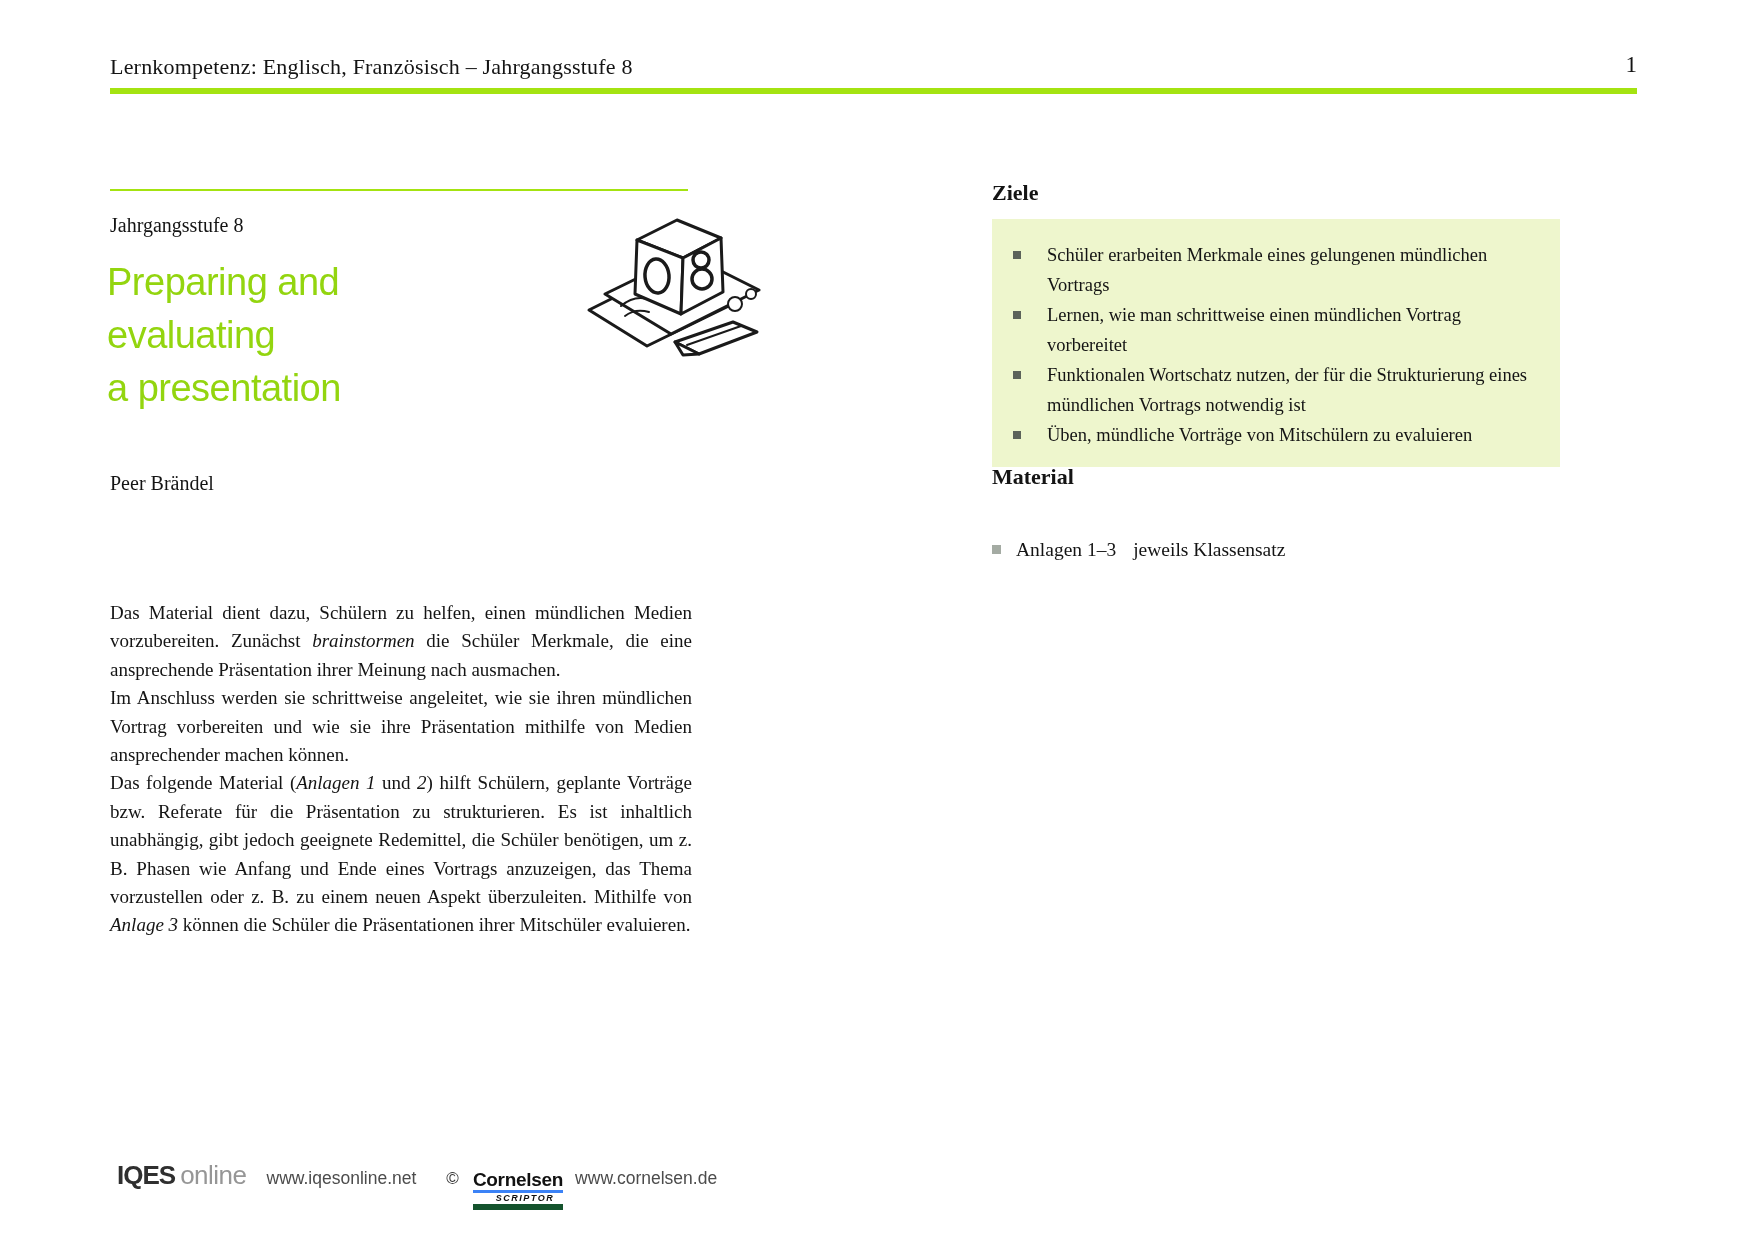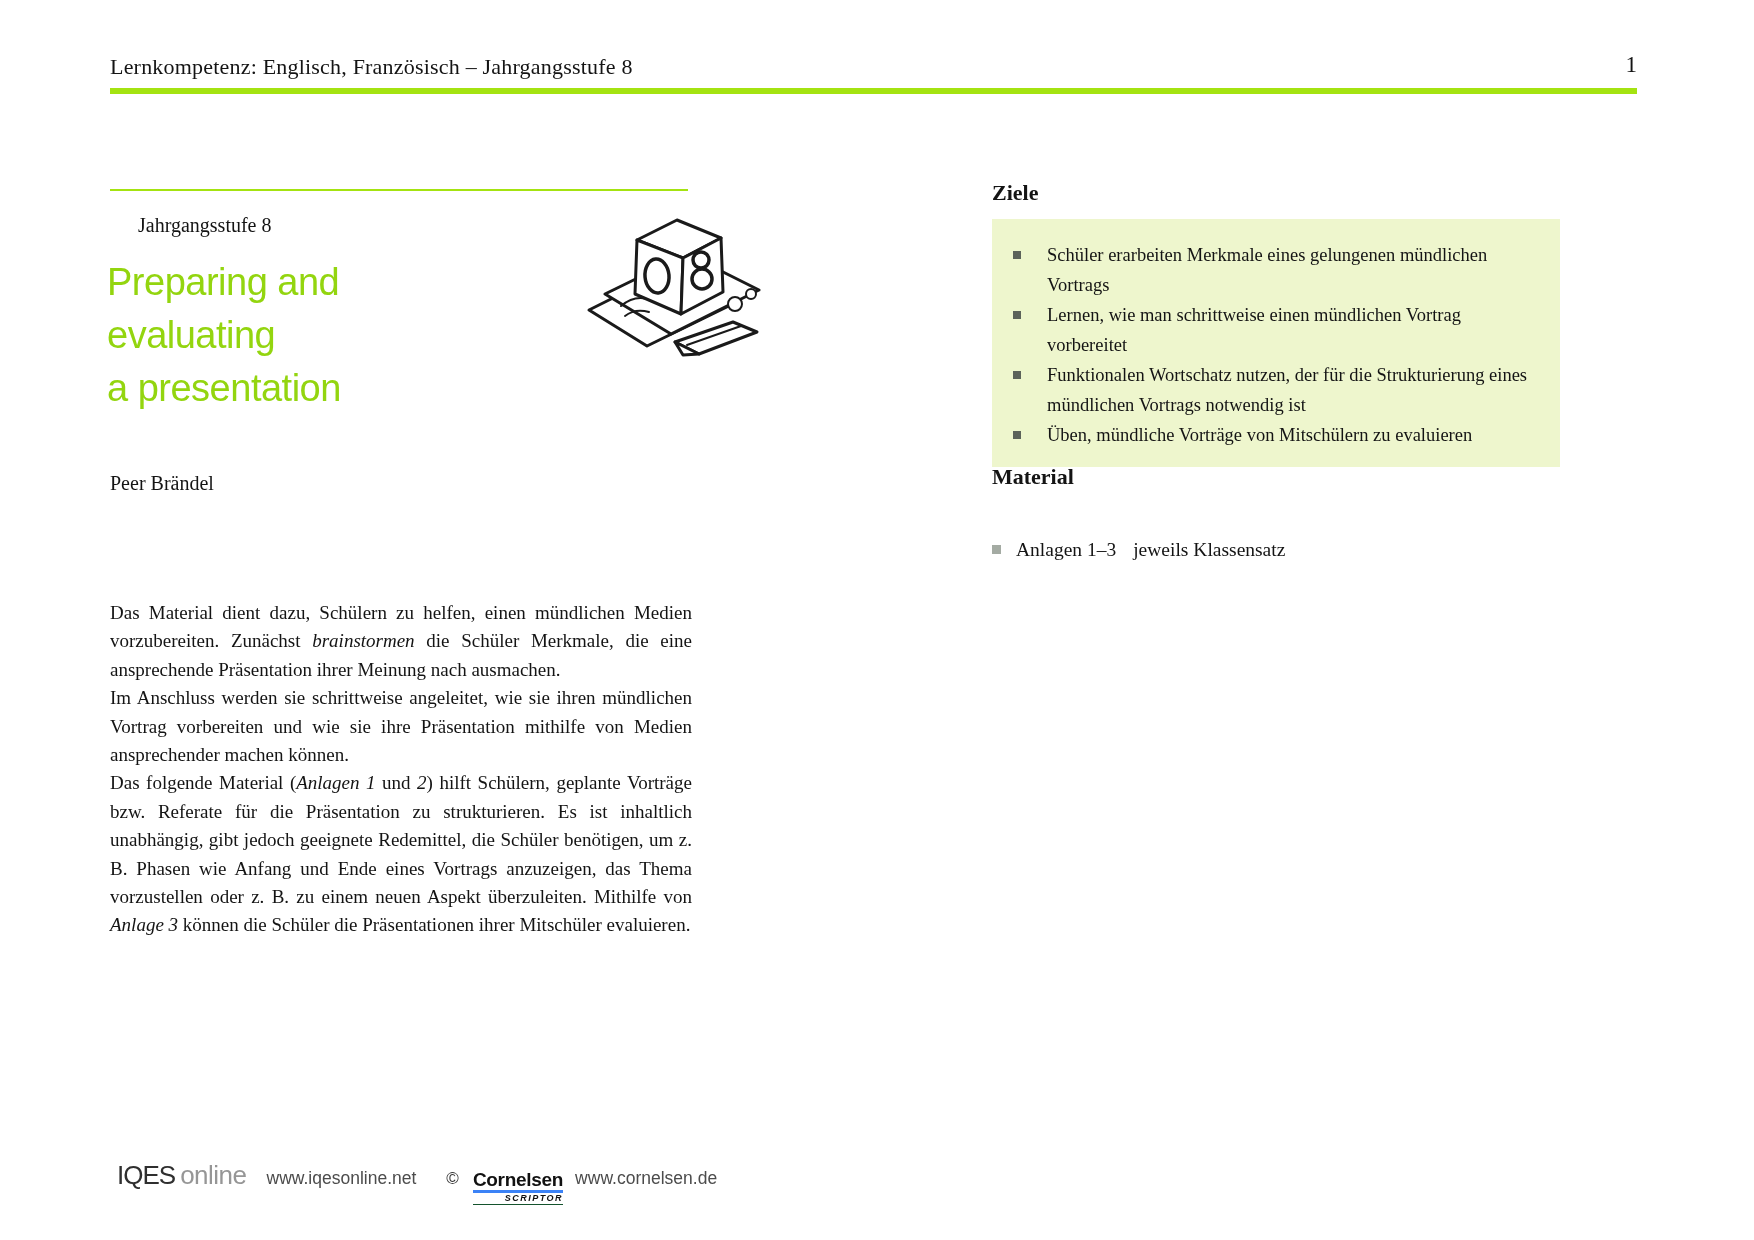--- a/index.html
+++ b/index.html
@@ -7,21 +7,21 @@
     position:relative;width:1754px;height:1240px;background:#ffffff;
     font-family:"Liberation Serif","DejaVu Serif",serif;color:var(--text,#141414);
     overflow:hidden;
   }
   
   .header-title{position:absolute;left:110px;top:54px;font-size:22px;letter-spacing:.2px;}
   .page-number{position:absolute;right:117px;top:52px;font-size:23px;}
   .header-rule{position:absolute;left:110px;top:88px;width:1527px;height:6px;background:var(--accent_green,#a4e311);}
   
   .section-rule{position:absolute;left:110px;top:189px;width:578px;height:2px;background:var(--accent_green,#a4e311);}
-  .eyebrow{position:absolute;left:110px;top:214px;font-size:20px;margin-left:28px;}
+  .eyebrow{position:absolute;left:110px;top:214px;font-size:20px;}
   .article-title{
     position:absolute;left:107px;top:256px;width:520px;
     font-family:"Liberation Sans","DejaVu Sans",sans-serif;
     font-size:38px;line-height:53px;font-weight:400;letter-spacing:-.5px;
     color:var(--title_green,#93d50f);white-space:pre-line;
   }
   .author{position:absolute;left:110px;top:472px;font-size:20px;}
   .subtitle{position:absolute;left:110px;top:490px;font-size:20px;line-height:28px;font-weight:bold;white-space:pre-line;}
   .body-text{position:absolute;left:110px;top:599px;width:582px;font-size:19px;line-height:28.4px;text-align:justify;}
   .body-text p{margin:0;}
@@ -31,27 +31,27 @@
   .ziele-box{position:absolute;left:992px;top:219px;width:532px;background:var(--box_bg,#eef6cd);padding:21px 18px 17px 18px;}
   .ziele-list{list-style:none;margin:0;padding:0;}
   .ziele-list li{position:relative;padding-left:37px;font-size:18.5px;line-height:30px;}
   .sq{position:absolute;left:3px;top:11px;width:8px;height:8px;background:var(--bullet_dark,#5c635a);}
   .material-heading{position:absolute;left:992px;top:464px;font-size:22px;font-weight:bold;}
   .material-item{position:absolute;left:992px;top:536px;font-size:19.5px;line-height:28px;display:flex;align-items:baseline;}
   .sq-light{display:inline-block;width:9px;height:9px;background:var(--bullet_light,#a4aba3);margin-right:15px;position:relative;top:-2px;}
   .material-detail{margin-left:17px;}
   
   .footer{position:absolute;left:117px;top:1160px;display:flex;align-items:baseline;font-family:"Liberation Sans","DejaVu Sans",sans-serif;}
-  .iqes-bold{font-size:26px;font-weight:400;letter-spacing:-1px;color:#2f2f2f;}
+  .iqes-bold{font-size:26px;font-weight:700;letter-spacing:-1px;color:#2f2f2f;}
   .iqes-light{font-size:26px;font-weight:400;letter-spacing:-.5px;color:#969696;margin-left:5px;}
   .footer-url{font-size:17.5px;color:#4c4c4c;margin-left:20px;}
   .copyright{font-size:17px;color:#3a3a3a;margin-left:30px;}
   .cornelsen-logo{display:inline-block;margin-left:14px;text-align:center;line-height:1;position:relative;top:2px;}
   .cornelsen-name{display:block;font-size:19px;font-weight:800;letter-spacing:-.3px;color:#111;border-bottom:3px solid #3b82f6;padding-bottom:1px;}
-  .cornelsen-sub{display:block;font-size:9px;font-style:italic;font-weight:700;letter-spacing:1.5px;color:#111;border-bottom:1px solid #14532d;padding:1px 0 1px 14px;text-align:right;}
+  .cornelsen-sub{display:block;font-size:9px;font-style:italic;font-weight:700;letter-spacing:1.5px;color:#111;border-bottom:6px solid #14532d;padding:1px 0 1px 14px;}
   .footer-url2{font-size:17.5px;color:#4c4c4c;margin-left:12px;}
   svg .ln{fill:none;}
 </style>
 </head>
 <body>
 
 <div class="page">
 
   <div class="header-title">Lernkompetenz: Englisch, Französisch – Jahrgangsstufe 8</div>
   <div class="page-number">1</div>

